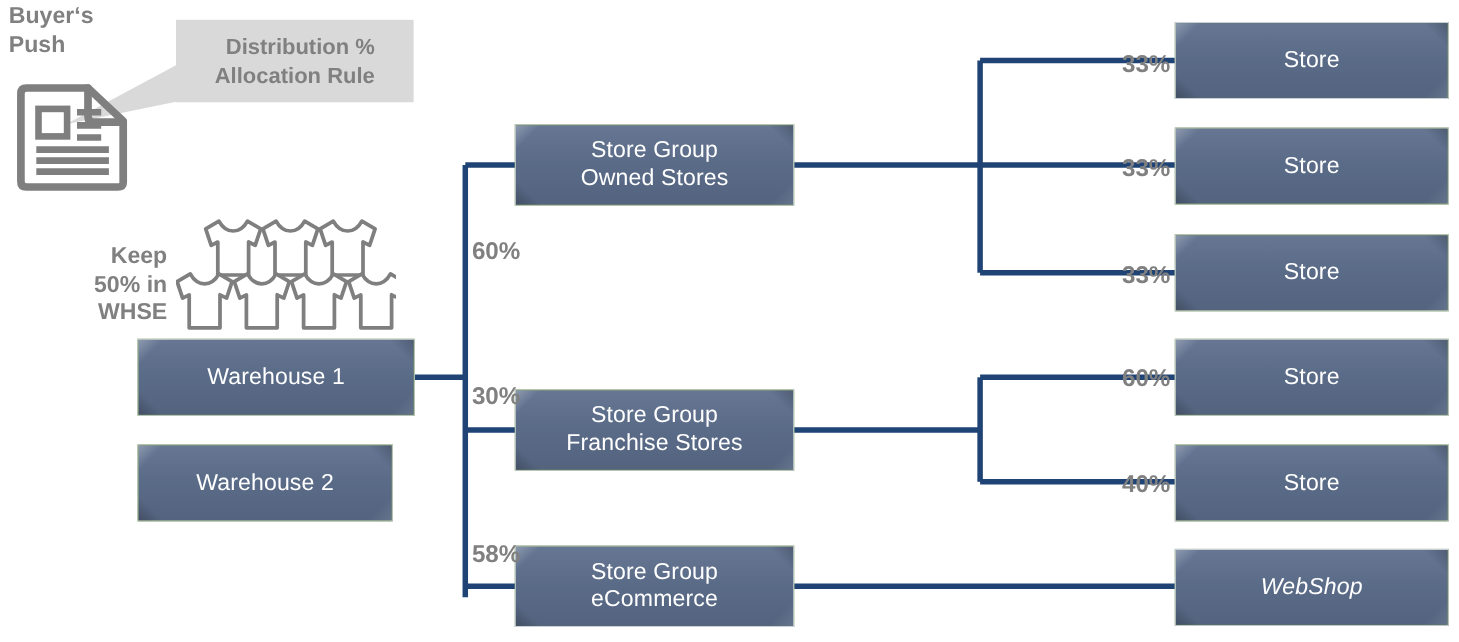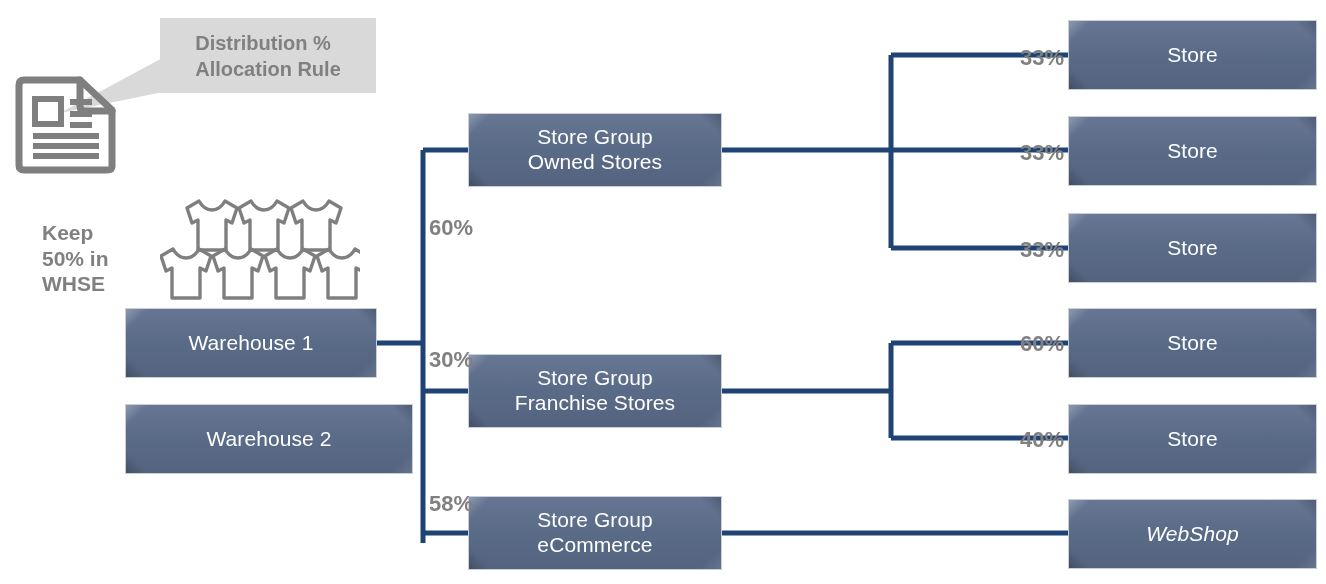--- a/index.html
+++ b/index.html
@@ -95,21 +95,21 @@
     background: #d9d9d9;
     display: flex;
     align-items: center;
     justify-content: center;
     z-index: 5;
   }
   #callout .ctext {
     font-size: 20px;
     font-weight: bold;
     color: #808080;
-    text-align: left;
+    text-align: right;
     line-height: 1.3;
     white-space: pre-line;
   }
   #callout-tail {
     position: absolute;
     left: 60px;
     top: 55px;
     width: 110px;
     height: 60px;
     z-index: 4;
@@ -168,38 +168,40 @@
 
   <svg id="callout-tail" viewBox="0 0 110 60" xmlns="http://www.w3.org/2000/svg">
     <polygon points="108,0 108,36 0,58" fill="#d9d9d9"></polygon>
   </svg>
 
   <div id="callout">
     <div class="ctext">Distribution %
 Allocation Rule</div>
   </div>
 
+  <div class="note" style="left:8px; top:2px; width:130px; text-align:left;">Buyer‘s
+Push</div>
 
   <svg id="doc-icon" viewBox="0 0 112 102" xmlns="http://www.w3.org/2000/svg">
     <g fill="none" stroke="#7f7f7f" stroke-width="7" stroke-linejoin="round" stroke-linecap="round">
       <path d="M16 8 L72 8 L104 38 L104 94 Q104 98 99 98 L16 98 Q11 98 11 93 L11 13 Q11 8 16 8 Z"></path>
       <path d="M72 8 L72 34 Q72 39 77 39 L104 39"></path>
     </g>
     <g fill="none" stroke="#7f7f7f" stroke-width="6" stroke-linecap="butt">
       <rect x="27" y="27" width="26" height="25"></rect>
       <path d="M62 30 L84 30"></path>
       <path d="M62 42 L84 42"></path>
       <path d="M62 53 L84 53"></path>
       <path d="M25 64 L91 64"></path>
       <path d="M25 74 L91 74"></path>
       <path d="M25 84 L91 84"></path>
     </g>
   </svg>
 
-  <div class="note" style="left:42px; top:220px; width:110px; text-align:left;">Keep
+  <div class="note" style="left:42px; top:220px; width:110px; text-align:right;">Keep
 50% in
 WHSE</div>
 
   <svg id="shirts" viewBox="0 0 200 104" xmlns="http://www.w3.org/2000/svg">
     <defs>
       <g id="tee">
         <path d="M5 10 L17 3 Q22 12 30 12 Q38 12 43 3 L55 10 L50 25 L44 22 L44 52 L16 52 L16 22 L10 25 Z" fill="#ffffff" stroke="#7f7f7f" stroke-width="3.4" stroke-linejoin="round"></path>
       </g>
     </defs>
 
@@ -211,21 +213,21 @@
     <use href="#tee" x="48" y="48"></use>
     <use href="#tee" x="100" y="48"></use>
     <use href="#tee" x="152" y="48"></use>
   </svg>
 
   <div class="node" style="left:125px; top:308px; width:252px; height:70px;">
     <span class="bevel"></span>
     <span class="lbl">Warehouse 1</span>
   </div>
 
-  <div class="node" style="left:125px; top:404px; width:288px; height:70px;">
+  <div class="node" style="left:125px; top:404px; width:232px; height:70px;">
     <span class="bevel"></span>
     <span class="lbl">Warehouse 2</span>
   </div>
 
   <div class="node" style="left:468px; top:113px; width:254px; height:74px;">
     <span class="bevel"></span>
     <span class="lbl">Store Group
 Owned Stores</span>
   </div>
 

